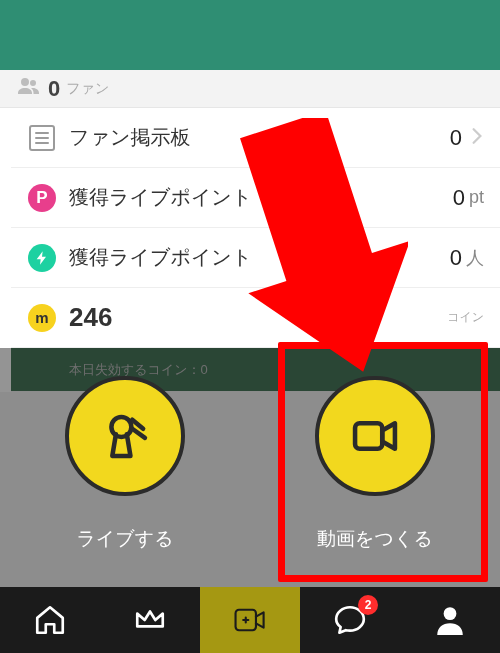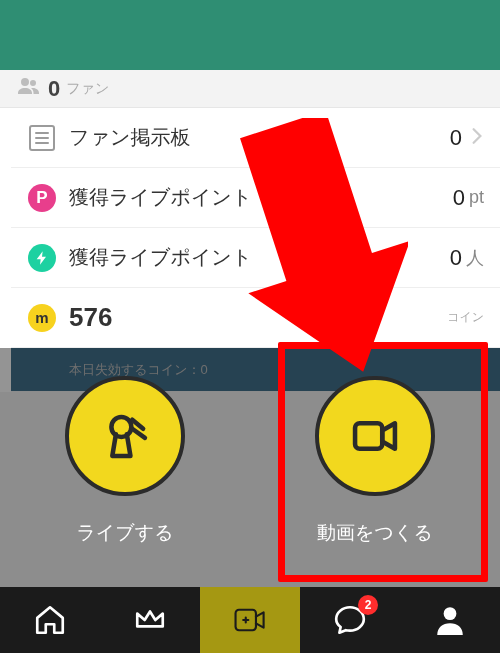--- a/index.html
+++ b/index.html
@@ -8,21 +8,21 @@
   .fan-count-bar { height: 38px; background: #f3f3f3; border-bottom: 1px solid #e6e6e6; display: flex; align-items: center; padding: 0 16px; color: #555; }
   .fan-count-bar .num { font-size: 22px; font-weight: 600; color: #444; margin: 0 6px 0 8px; }
   .fan-count-bar .lbl { font-size: 14px; color: #aaa; }
   .list { background: #fff; padding-left: 11px; }
   .row { height: 60px; border-bottom: 1px solid #eee; display: flex; align-items: center; padding: 0 16px; position: relative; }
   .row .icon-slot { width: 30px; height: 30px; flex: none; display: flex; align-items: center; justify-content: center; margin-right: 12px; }
   .row .title { font-size: 20px; color: #333; flex: 1; }
   .row .value { font-size: 22px; color: #222; font-weight: 500; }
   .row .unit { font-size: 18px; color: #888; margin-left: 4px; }
   .row .chev { margin-left: 8px; color: #ccc; }
-  .row.small { height: 44px; background: #0c4a6e; }
+  .row.small { height: 44px; background: #14532d; }
   .row.small .subtitle { font-size: 13px; color: #aaa; margin-left: 42px; }
   .coin-row .title { font-size: 26px; font-weight: 600; color: #333; }
   .coin-row .unit { font-size: 12px; color: #aaa; margin-left: 0; }
 
   .ico-fans svg { width: 24px; height: 24px; fill: #bdbdbd; }
   .ico-board { width: 26px; height: 26px; border: 2px solid #9b9b9b; border-radius: 3px; display: flex; flex-direction: column; justify-content: center; align-items: center; gap: 3px; padding: 4px; }
   .ico-board span { display: block; width: 14px; height: 2px; background: #9b9b9b; border-radius: 1px; }
   .ico-p { width: 28px; height: 28px; border-radius: 50%; background: #e83e8c; color: #fff; display: flex; align-items: center; justify-content: center; font-weight: 700; font-size: 17px; }
   .ico-g { width: 28px; height: 28px; border-radius: 50%; background: #1dd1a1; display: flex; align-items: center; justify-content: center; }
   .ico-g svg { width: 16px; height: 16px; fill: #fff; }
@@ -31,21 +31,21 @@
   
   .overlay-wrap { position: absolute; left: 0; right: 0; top: 348px; bottom: 66px; background: rgba(60,60,60,0.55); }
   .behind-list { position: absolute; left:0; right:0; top:0; bottom:0; z-index:-1; }
   .behind-row { height: 60px; border-bottom: 1px solid #ddd; display: flex; align-items: center; padding: 0 16px; color: #555; font-size: 16px; background: #fef9c3; }
   .behind-row.header { background: #edead6; }
   .behind-row .count { color: #999; margin-left: 4px; }
   .behind-row .msg { flex:1; text-align:center; color:#888; }
   .behind-row .chev { color:#bbb; }
 
   .action-buttons { position: absolute; left:0; right:0; top: 28px; display: flex; justify-content: space-around; }
-  .abtn { display:flex; flex-direction:column; align-items:center; gap:24px; }
+  .abtn { display:flex; flex-direction:column; align-items:center; gap:30px; }
   .abtn .circle { width: 120px; height: 120px; border-radius: 50%; background: #f2d81e; border: 4px solid #2b2b2b; display:flex; align-items:center; justify-content:center; }
   .abtn .circle svg { width: 58px; height: 58px; stroke:#2b2b2b; fill:none; stroke-width:5; stroke-linejoin:round; stroke-linecap:round; }
   .abtn .label { color:#fff; font-size:19px; font-weight:500; }
 
   
   .red-box { position:absolute; border:7px solid #ff0000; width:210px; height:240px; left:278px; top: -6px; border-radius:2px; }
   .red-arrow { position:absolute; left:238px; top:-230px; }
   .red-arrow svg { width:170px; height:300px; }
 
   
@@ -114,21 +114,21 @@
         </div>
       <div class="title">獲得ライブポイント</div>
       <div class="value">0</div>
       <div class="unit">人</div>
     </div>
 
     <div class="row coin-row">
       <div class="icon-slot">
           <div class="ico-m">m</div>
         </div>
-      <div class="title">576</div>
+      <div class="title">246</div>
       <div class="unit">コイン</div>
     </div>
 
     <div class="row small">
       <div class="subtitle">本日失効するコイン：0</div>
     </div>
 
   </div>
 
   <div class="overlay-wrap">

